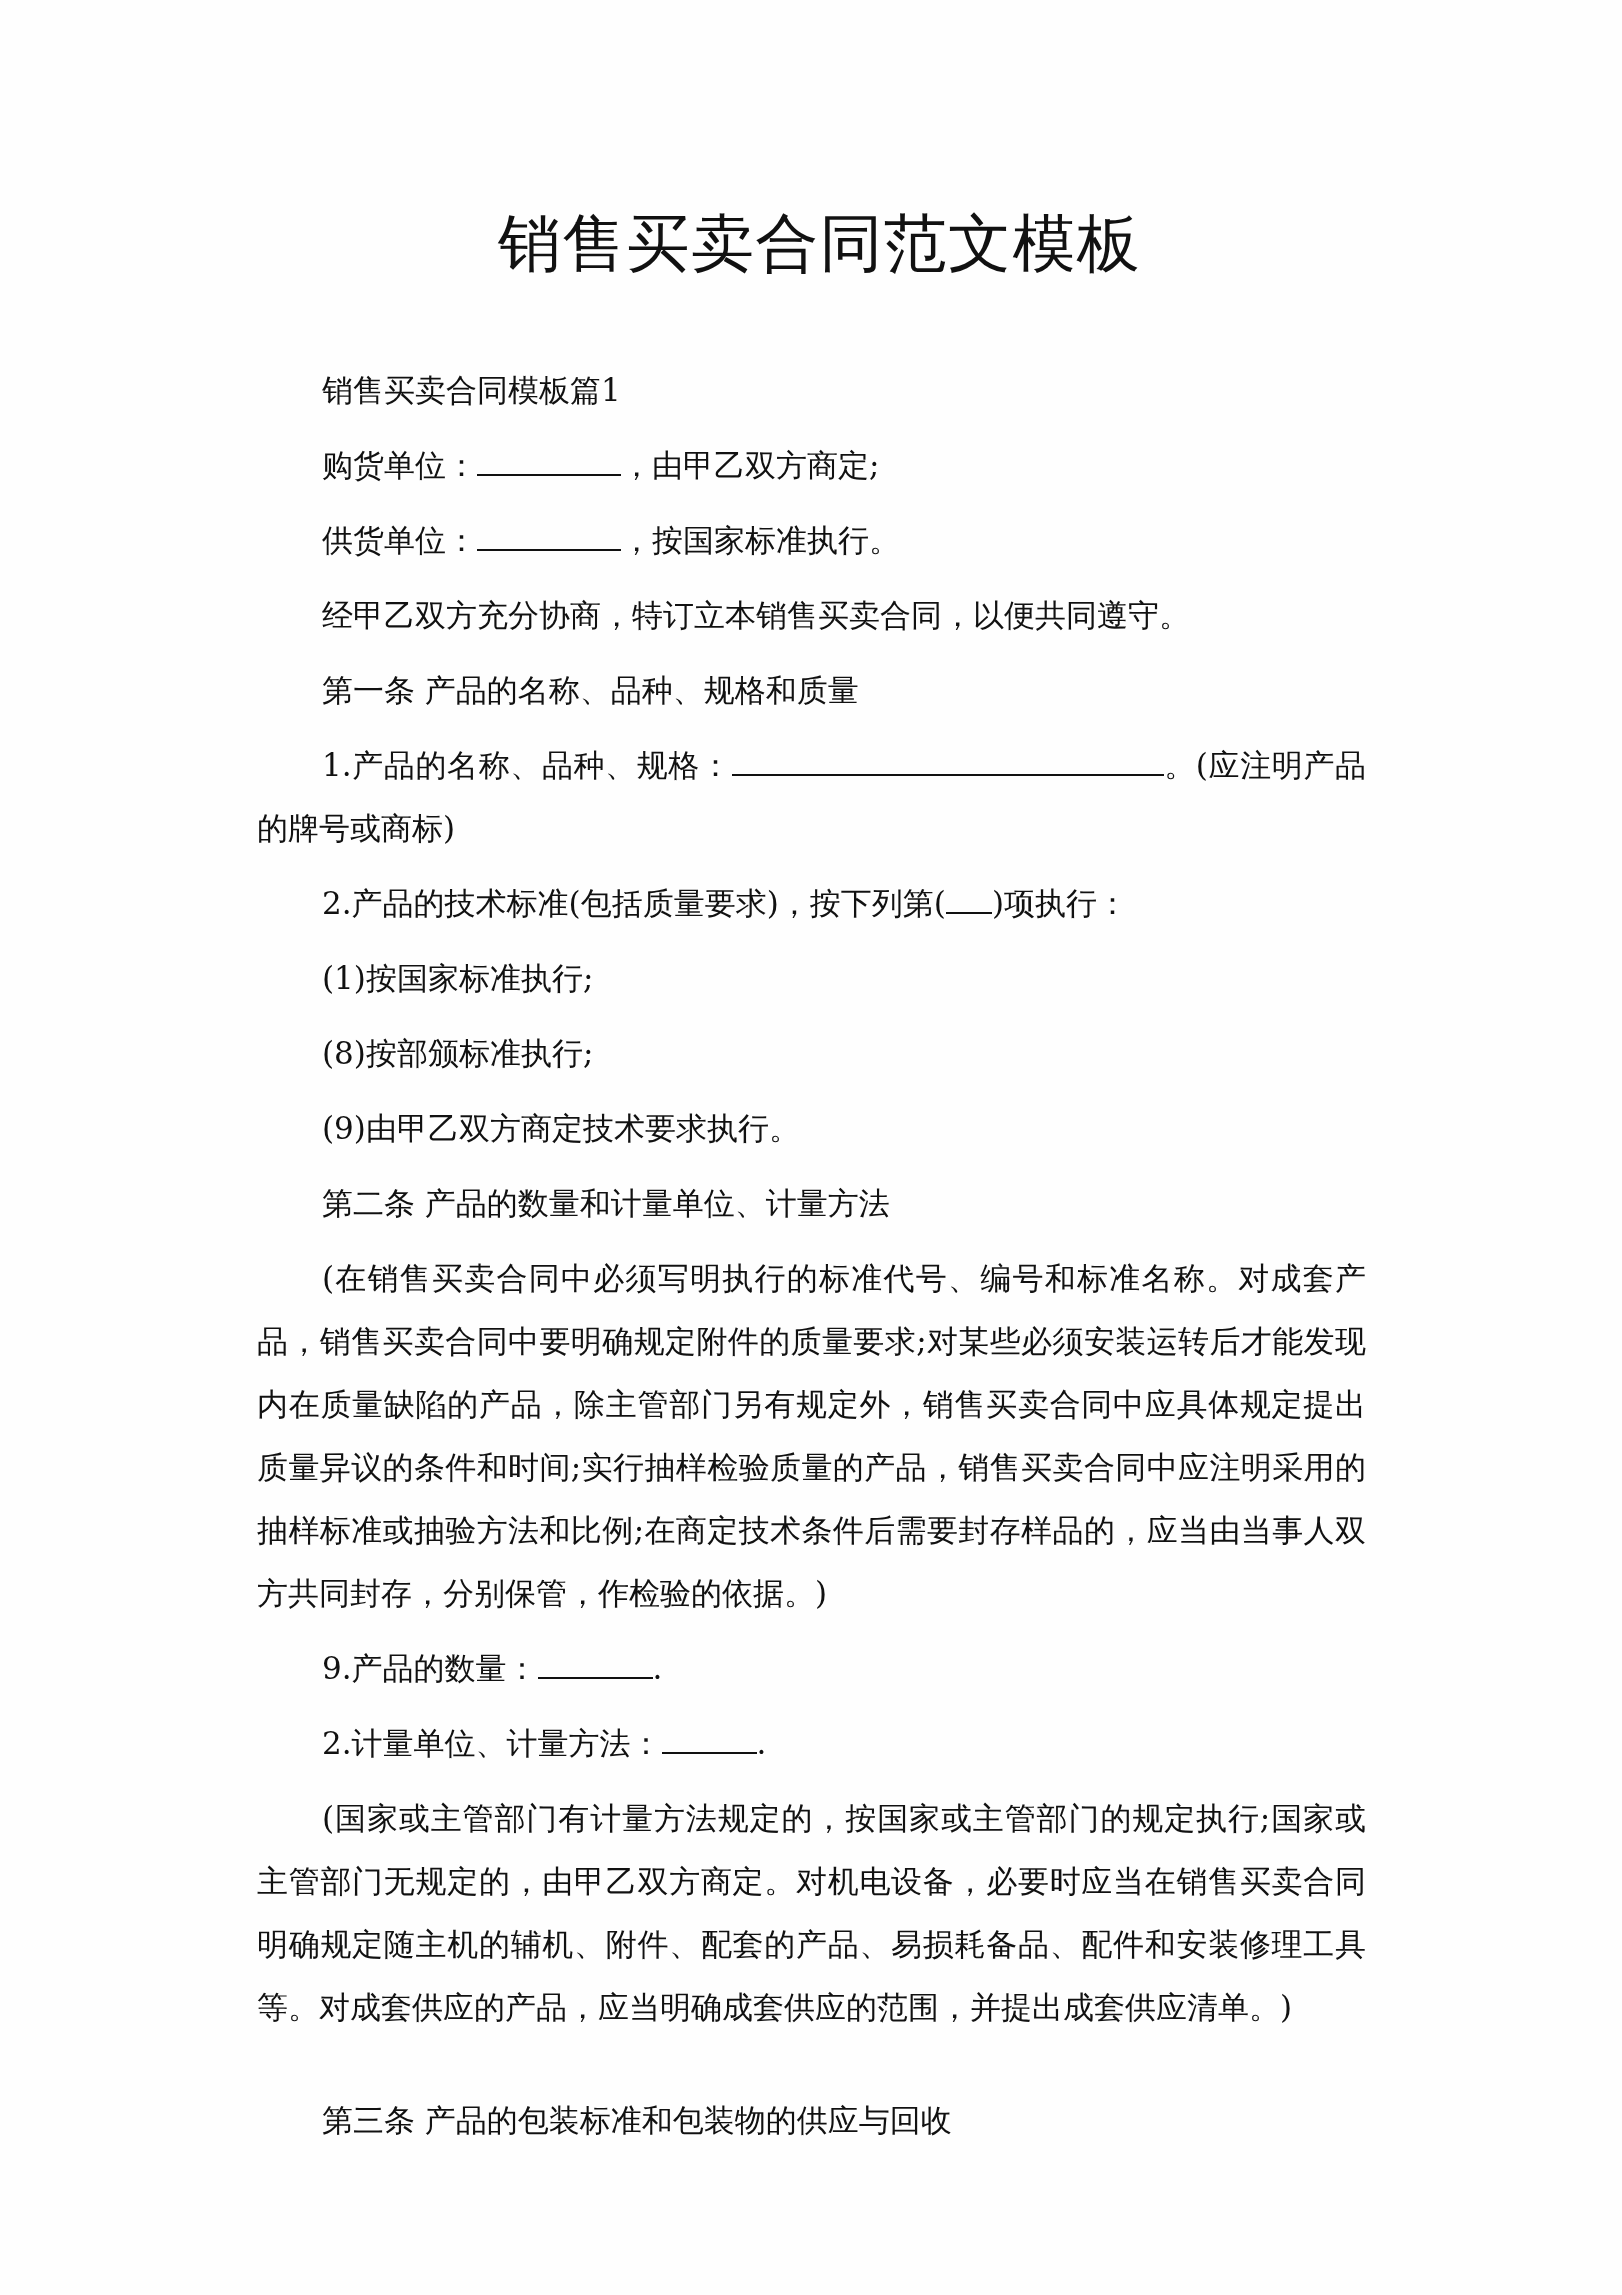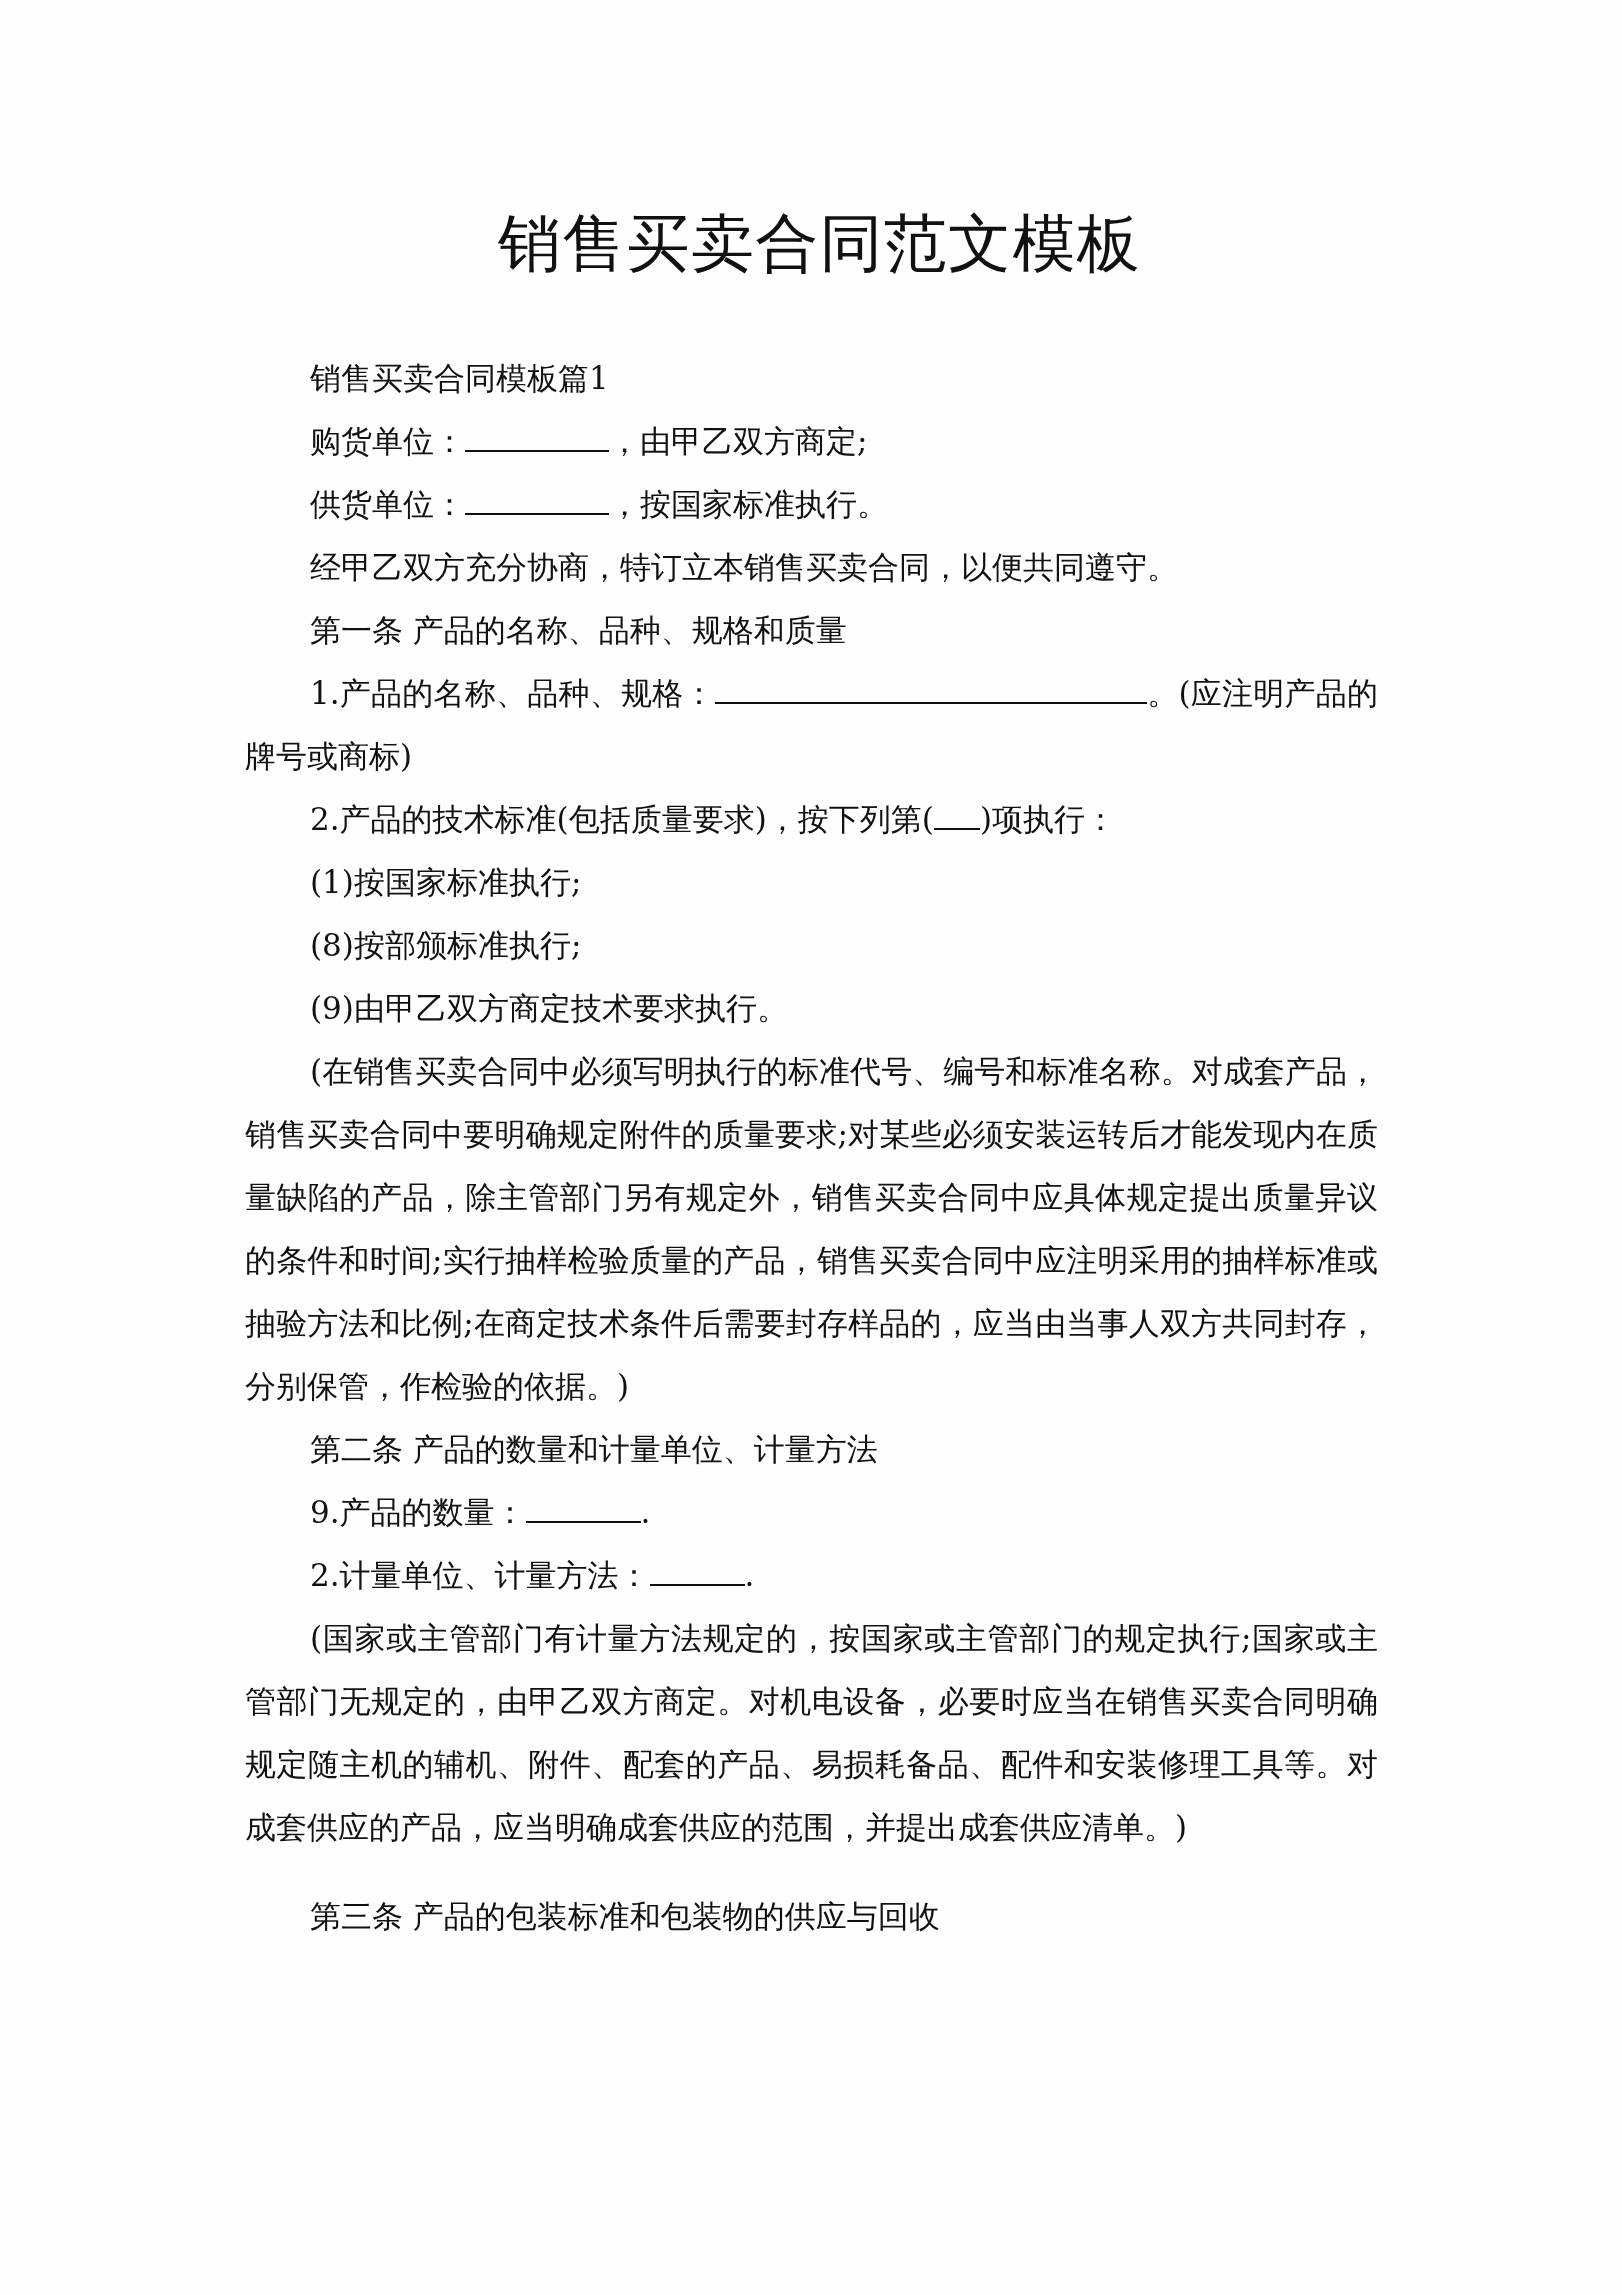--- a/index.html
+++ b/index.html
@@ -36,21 +36,21 @@
   }
   .body {
     position: absolute;
     left: 0;
     top: 347px;
     width: 1133px;
   }
   .p {
     font-size: 31px;
     line-height: 63px;
-    margin: 0;
+    margin: 12px;
     text-indent: 65px;
     text-align: justify;
     text-justify: inter-character;
     word-break: break-all;
   }
   .blank {
     display: inline-block;
     border-bottom: 2px solid #111;
     height: 26px;
     vertical-align: baseline;
@@ -84,23 +84,23 @@
     </p>
 
     <p class="p">
       <span>2.产品的技术标准(包括质量要求)，按下列第(</span><span class="blank" style="width:46px"></span><span>)项执行：</span>
     </p>
 
     <p class="p">(1)按国家标准执行;</p>
     <p class="p">(8)按部颁标准执行;</p>
     <p class="p">(9)由甲乙双方商定技术要求执行。</p>
 
+    <p class="p">第二条 产品的数量和计量单位、计量方法</p>
+
     <p class="p">(在销售买卖合同中必须写明执行的标准代号、编号和标准名称。对成套产品，销售买卖合同中要明确规定附件的质量要求;对某些必须安装运转后才能发现内在质量缺陷的产品，除主管部门另有规定外，销售买卖合同中应具体规定提出质量异议的条件和时间;实行抽样检验质量的产品，销售买卖合同中应注明采用的抽样标准或抽验方法和比例;在商定技术条件后需要封存样品的，应当由当事人双方共同封存，分别保管，作检验的依据。)</p>
-
-    <p class="p">第二条 产品的数量和计量单位、计量方法</p>
 
     <p class="p">
       <span>9.产品的数量：</span><span class="blank" style="width:115px"></span><span>.</span>
     </p>
 
     <p class="p">
       <span>2.计量单位、计量方法：</span><span class="blank" style="width:95px"></span><span>.</span>
     </p>
 
     <p class="p">(国家或主管部门有计量方法规定的，按国家或主管部门的规定执行;国家或主管部门无规定的，由甲乙双方商定。对机电设备，必要时应当在销售买卖合同明确规定随主机的辅机、附件、配套的产品、易损耗备品、配件和安装修理工具等。对成套供应的产品，应当明确成套供应的范围，并提出成套供应清单。)</p>

